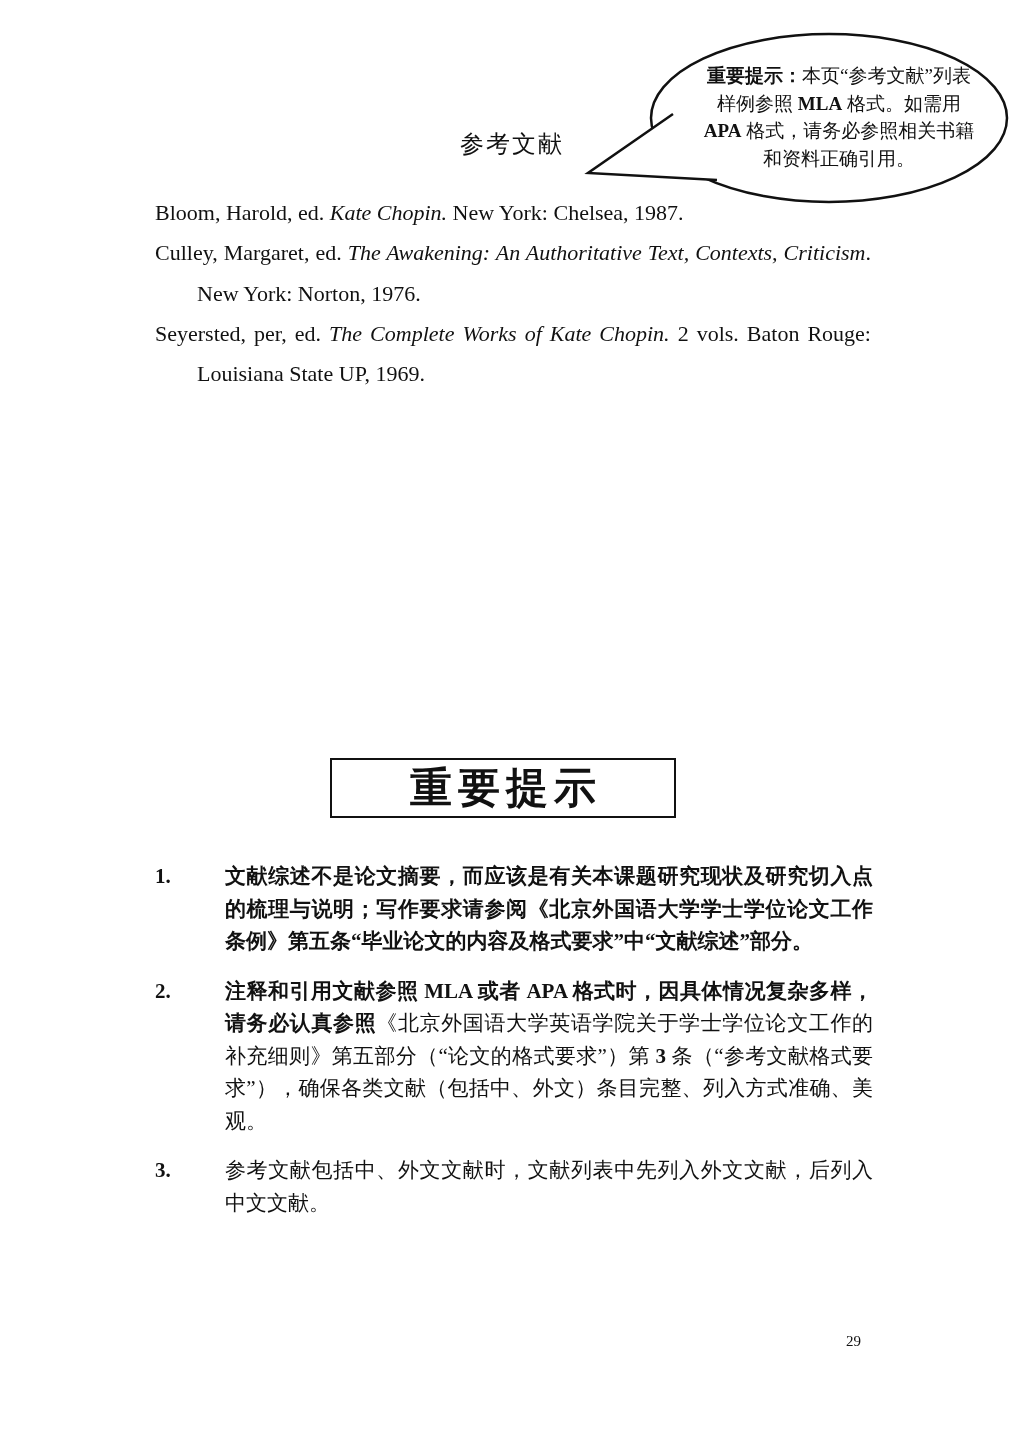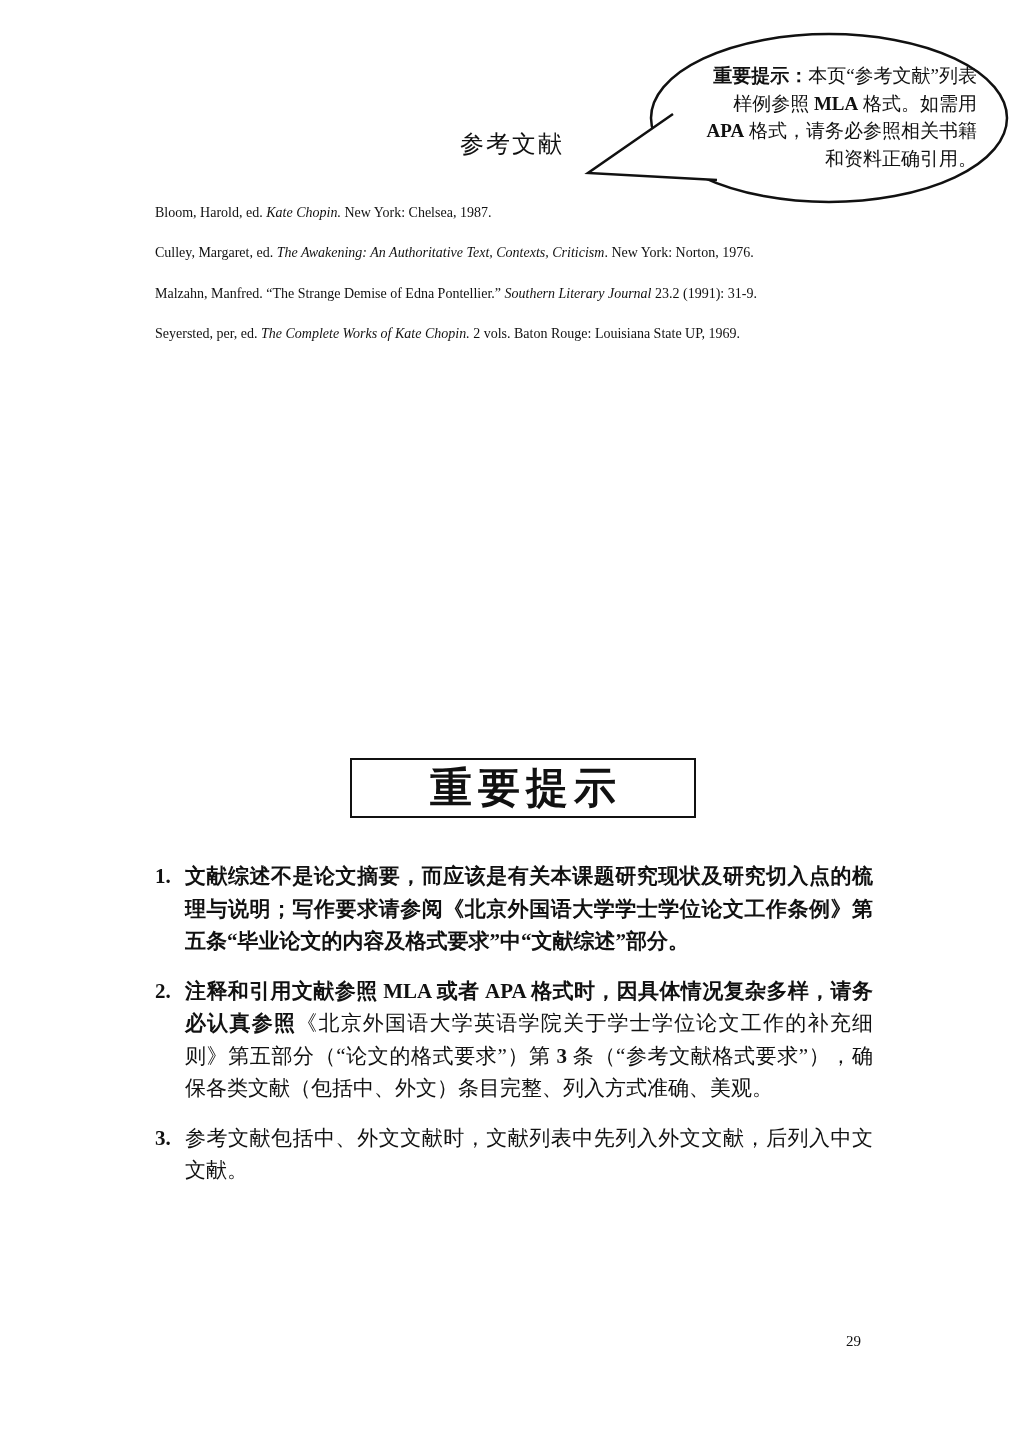--- a/index.html
+++ b/index.html
@@ -34,46 +34,46 @@
     height: 188px;
   }
   .bubble svg { position: absolute; left: 0; top: 0; }
   .bubble-text {
     position: absolute;
     left: 146px;
     top: 36px;
     width: 276px;
     font-size: 19px;
     line-height: 27.5px;
-    text-align: right;
+    text-align: center;
   }
 
   
   .refs {
     position: absolute;
     left: 155px;
     top: 193px;
     width: 716px;
-    font-size: 14px;
+    font-size: 22px;
     line-height: 40.3px;
     text-align: justify;
   }
   .refs .entry {
     margin: 0;
     padding-left: 42px;
     text-indent: -42px;
   }
 
   .it { font-style: italic; }
   .bd { font-weight: bold; }
 
   
   .notice-box {
     position: absolute;
-    left: 350px;
+    left: 330px;
     top: 758px;
     width: 342px;
     height: 56px;
     border: 2px solid #111111;
     display: flex;
     align-items: center;
     justify-content: center;
   }
   .notice-box .notice-label {
     font-family: "Liberation Sans", sans-serif;
@@ -94,20 +94,21 @@
     line-height: 32.5px;
   }
   .note { display: flex; margin-bottom: 17px; }
   .note .num {
     flex: 0 0 30px;
     font-weight: bold;
   }
   .note .note-text {
     flex: 1 1 auto;
     text-align: justify;
+    margin-left: 40px;
   }
 
   
   .page-number {
     position: absolute;
     left: 846px;
     top: 1333px;
     font-size: 15px;
   }
 </style>
@@ -122,21 +123,20 @@
     <svg width="465" height="188" viewBox="0 0 465 188">
       <ellipse cx="274" cy="92" rx="178" ry="84" fill="#ffffff" stroke="#111111" stroke-width="2.5"></ellipse>
       <path d="M 118 88 L 33 147 L 162 154" fill="#ffffff" stroke="#111111" stroke-width="2.5" stroke-linejoin="miter"></path>
     </svg>
     <div class="bubble-text"><span class="bd">重要提示：</span><span>本页“参考文献”列表样例参照 </span><span class="bd">MLA</span><span> 格式。如需用 </span><span class="bd">APA</span><span> 格式，请务必参照相关书籍和资料正确引用。</span></div>
   </div>
 
   <div class="refs">
       <p class="entry"><span>Bloom, Harold, ed. </span><span class="it">Kate Chopin.</span><span> New York: Chelsea, 1987.</span></p>
       <p class="entry"><span>Culley, Margaret, ed. </span><span class="it">The Awakening: An Authoritative Text, Contexts, Criticism</span><span>. New York: Norton, 1976.</span></p>
-      <p class="entry"><span>Malzahn, Manfred. “The Strange Demise of Edna Pontellier.” </span><span class="it">Southern Literary Journal</span><span> 23.2 (1991): 31-9.</span></p>
       <p class="entry"><span>Seyersted, per, ed. </span><span class="it">The Complete Works of Kate Chopin.</span><span> 2 vols. Baton Rouge: Louisiana State UP, 1969.</span></p>
     </div>
 
   <div class="notice-box">
     <span class="notice-label">重要提示</span>
   </div>
 
   <div class="notes">
       <div class="note">
         <span class="num">1.</span>

